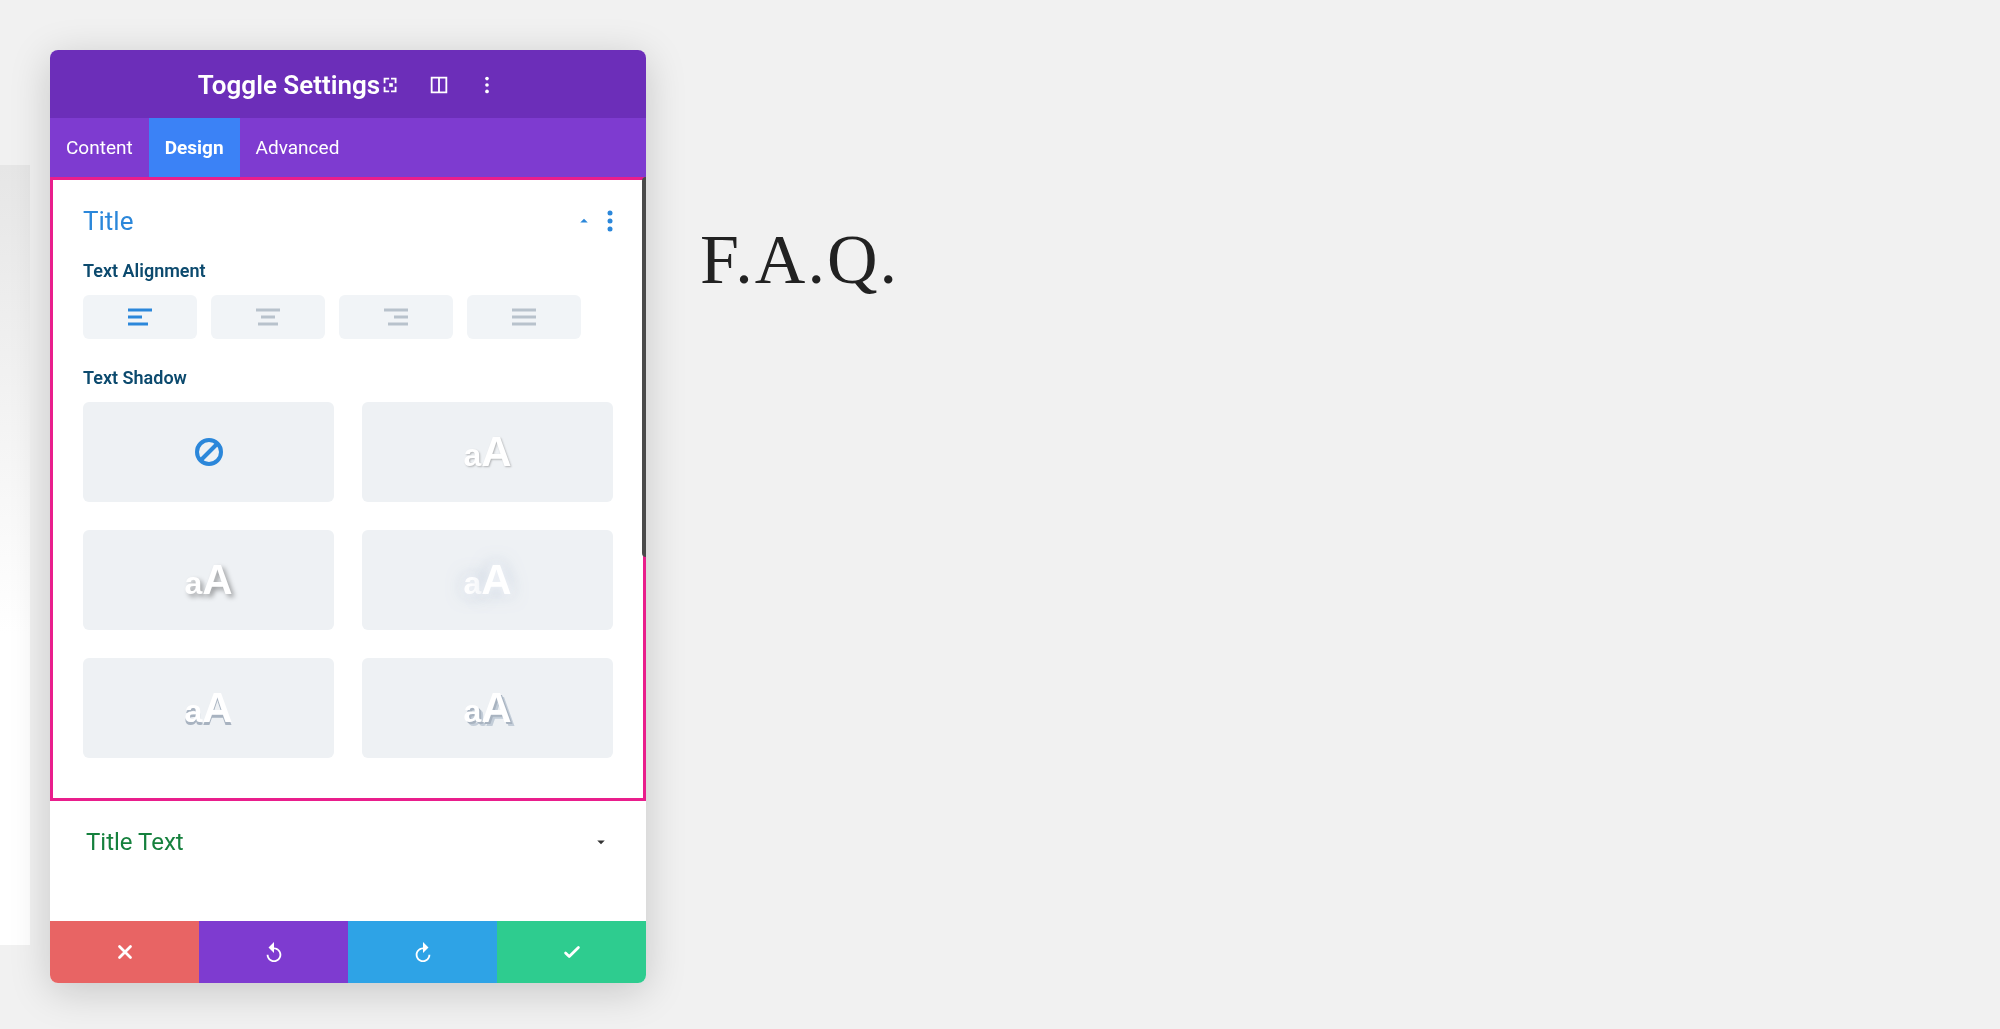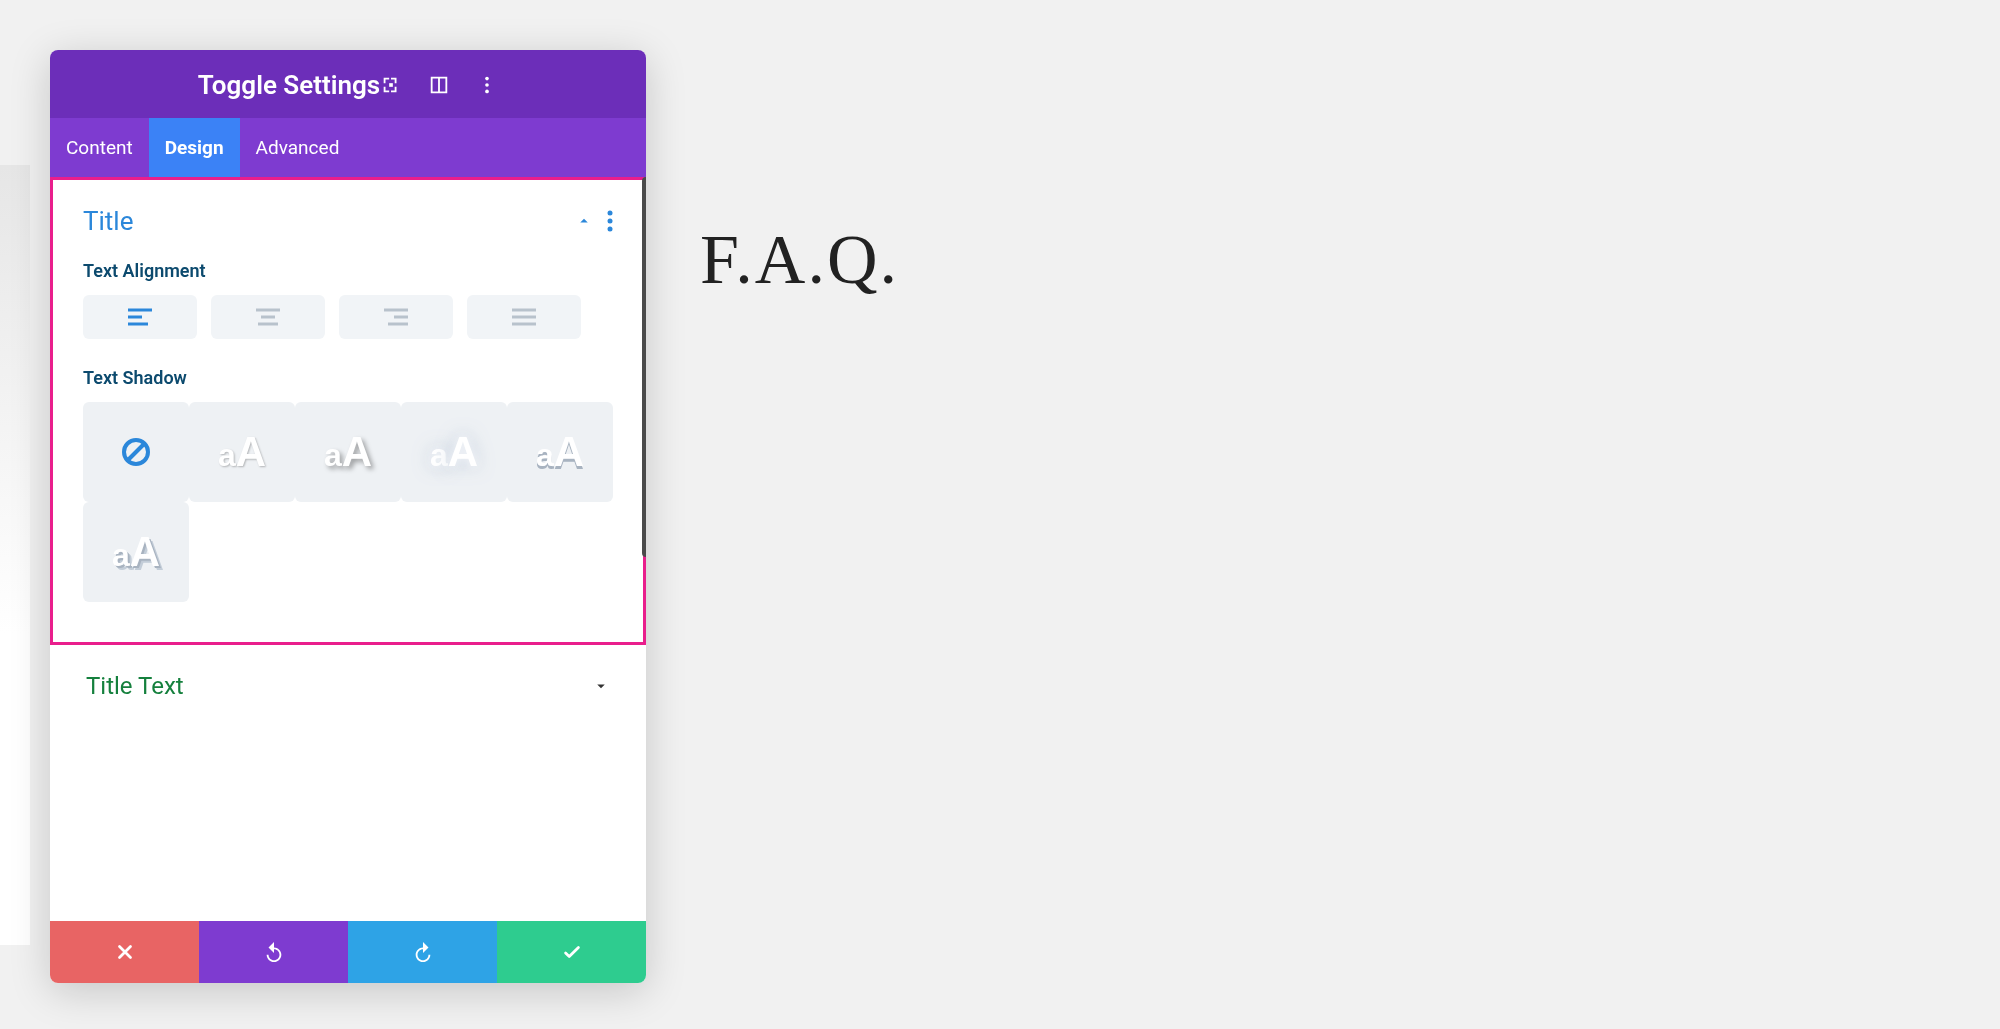--- a/index.html
+++ b/index.html
@@ -34,21 +34,21 @@
 .chev.up { fill:#2b87da; transform:rotate(180deg); }
 .vdots2 { width:6px; height:22px; cursor:pointer; }
 .vdots2 circle { fill:#2b87da; }
 
 .field-label { font-size:18px; font-weight:600; color:#0c4a6e; margin: 14px 0 14px 0;}
 .align-row { display:flex; gap:14px; }
 .align-btn { width:114px; height:44px; background:#f1f4f7; border-radius:6px; display:flex; align-items:center; justify-content:center; cursor:pointer; }
 .align-btn.active svg { fill:#2b87da; stroke:#2b87da; }
 .align-btn svg { fill:#b8c2cc; stroke:#b8c2cc; }
 
-.shadow-grid { display:grid; grid-template-columns: repeat(5, 1fr); gap:0; margin-top:14px;}
+.shadow-grid { display:grid; grid-template-columns: repeat(2, 1fr); gap:28px; margin-top:14px;}
 .shadow-tile { height:100px; background:#eef1f4; border-radius:6px; display:flex; align-items:center; justify-content:center; cursor:pointer; position:relative; }
 .shadow-tile .aA { font-size:42px; font-weight:700; color:#ffffff; font-family: Arial, sans-serif;}
 .shadow-tile .aA .sm { font-size:32px; }
 .s1 .aA { text-shadow: 1px 1px 2px rgba(0,0,0,.25); }
 .s2 .aA { text-shadow: 3px 3px 5px rgba(0,0,0,.35); }
 .s3 .aA { text-shadow: 0 0 10px rgba(255,255,255,.9), 0 0 18px rgba(150,170,200,.7); }
 .s4 .aA { text-shadow: 0 3px 0 #a8b3c0; }
 .s5 .aA { text-shadow: 2px 2px 0 #a8b3c0, 4px 4px 0 #c3cdd8; }
 .no-icon { width:30px; height:30px; }
 .no-icon circle { fill:none; stroke:#2b87da; stroke-width:4; }

